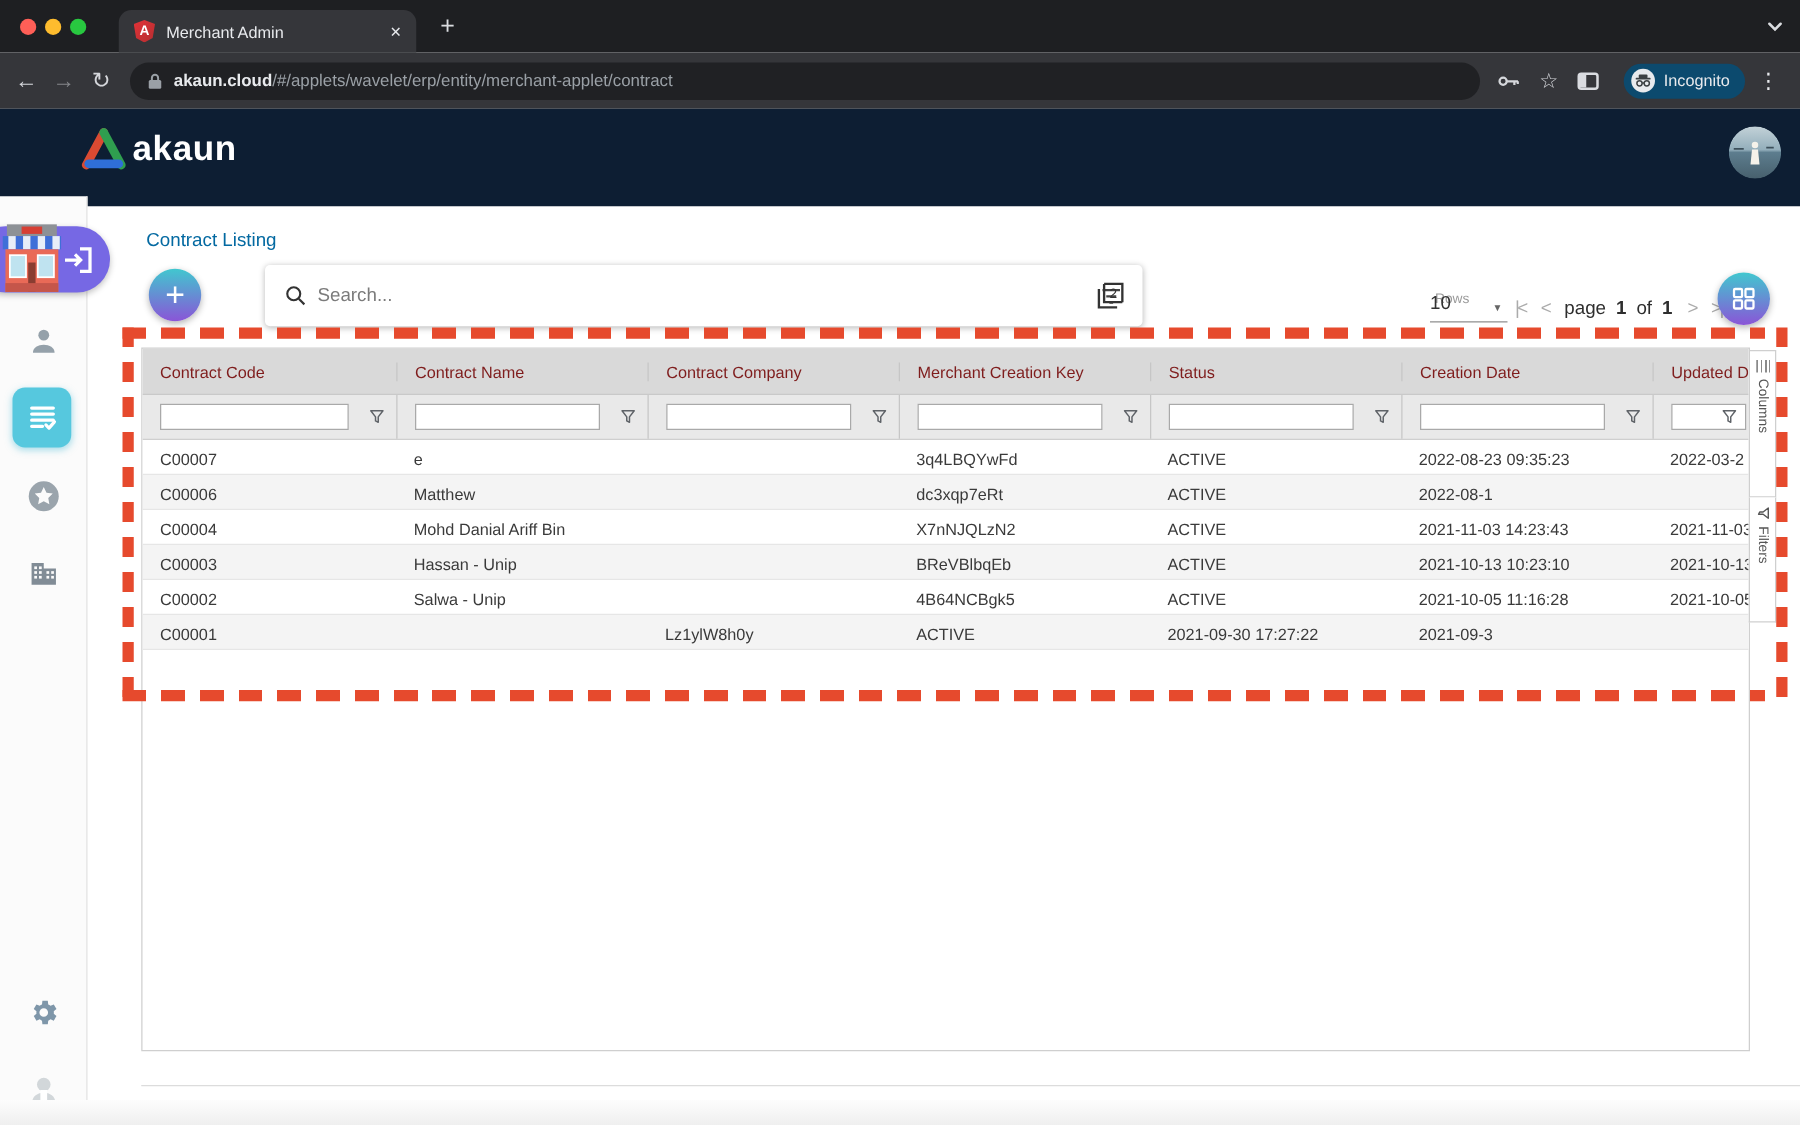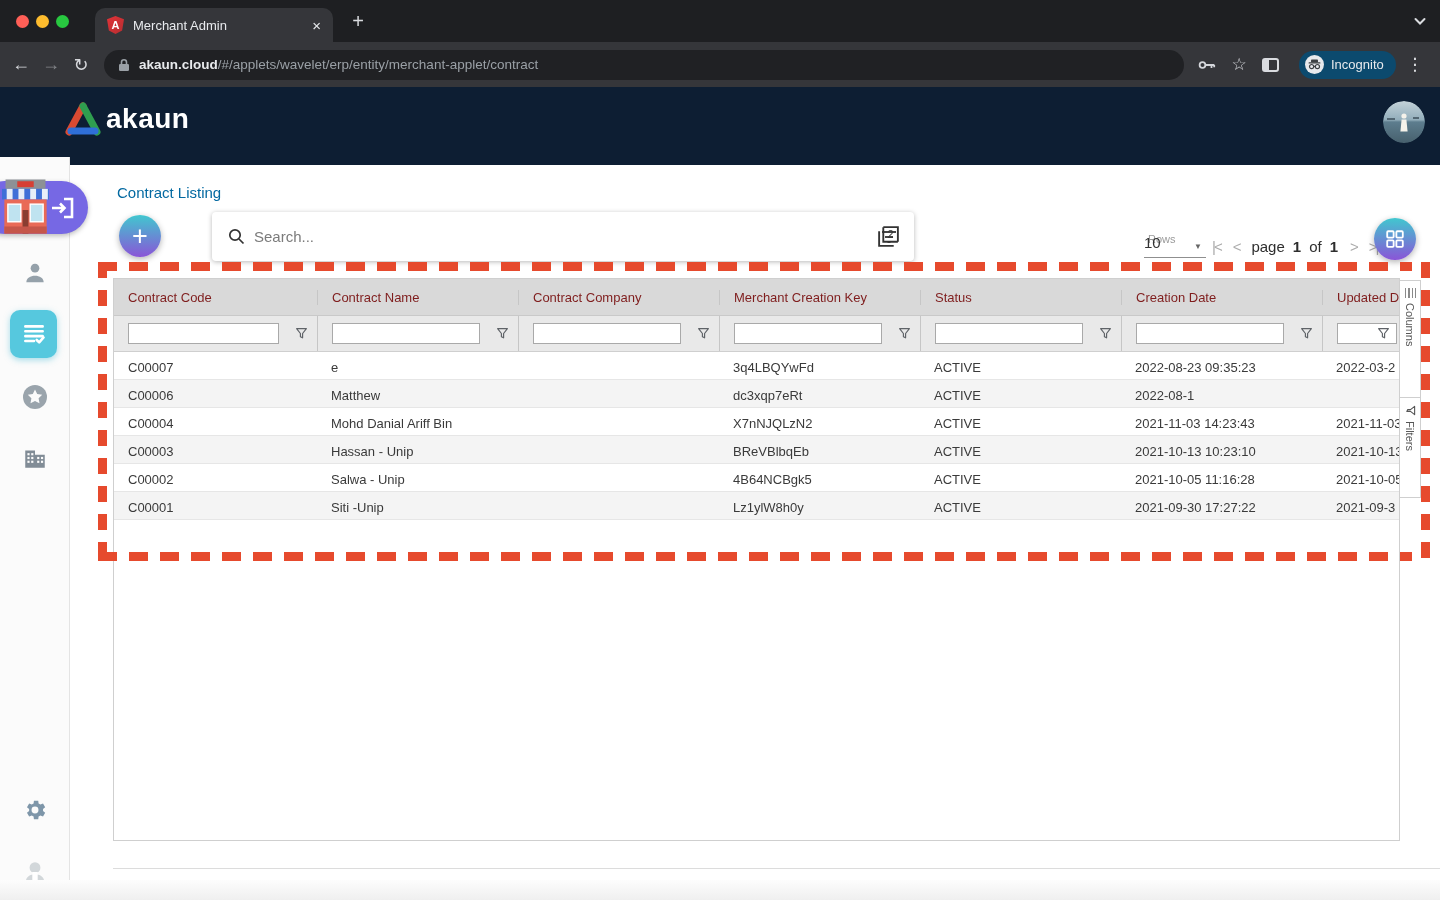--- a/index.html
+++ b/index.html
@@ -393,21 +393,20 @@
           <div class="td col0">C00002</div>
           <div class="td col1">Salwa - Unip</div>
           <div class="td col2"></div>
           <div class="td col3">4B64NCBgk5</div>
           <div class="td col4">ACTIVE</div>
           <div class="td col5">2021-10-05 11:16:28</div>
           <div class="td col6">2021-10-05</div>
         </div>
         <div class="tr alt">
           <div class="td col0">C00001</div>
-          <div class="td col1">Siti -Unip</div>
           <div class="td col2"></div>
           <div class="td col3">Lz1ylW8h0y</div>
           <div class="td col4">ACTIVE</div>
           <div class="td col5">2021-09-30 17:27:22</div>
           <div class="td col6">2021-09-3</div>
         </div>
       </div>
   </div>
 
   <div class="side-tabs">

